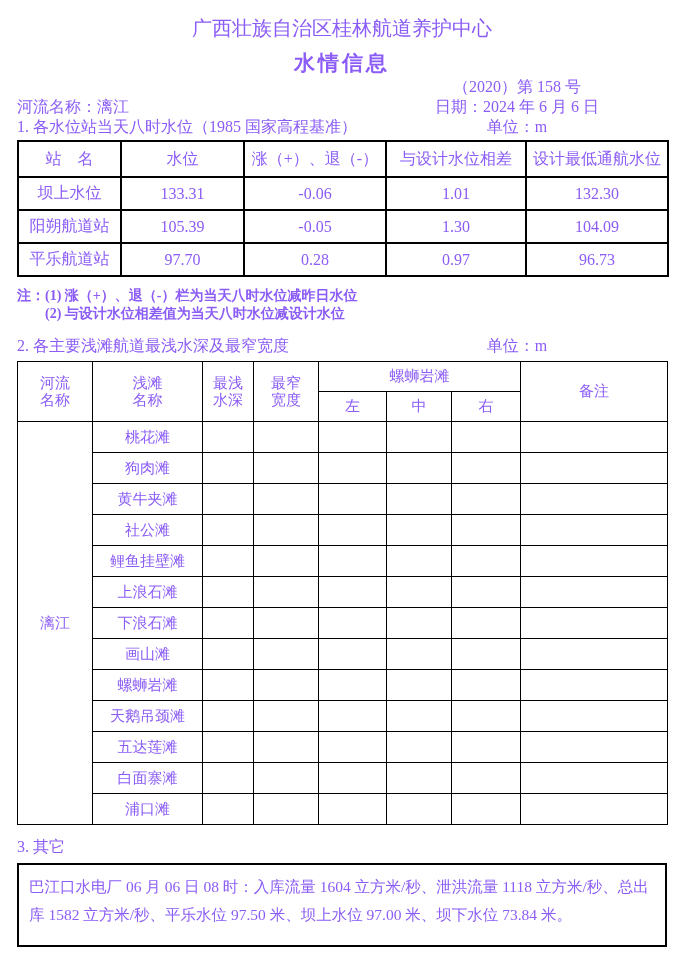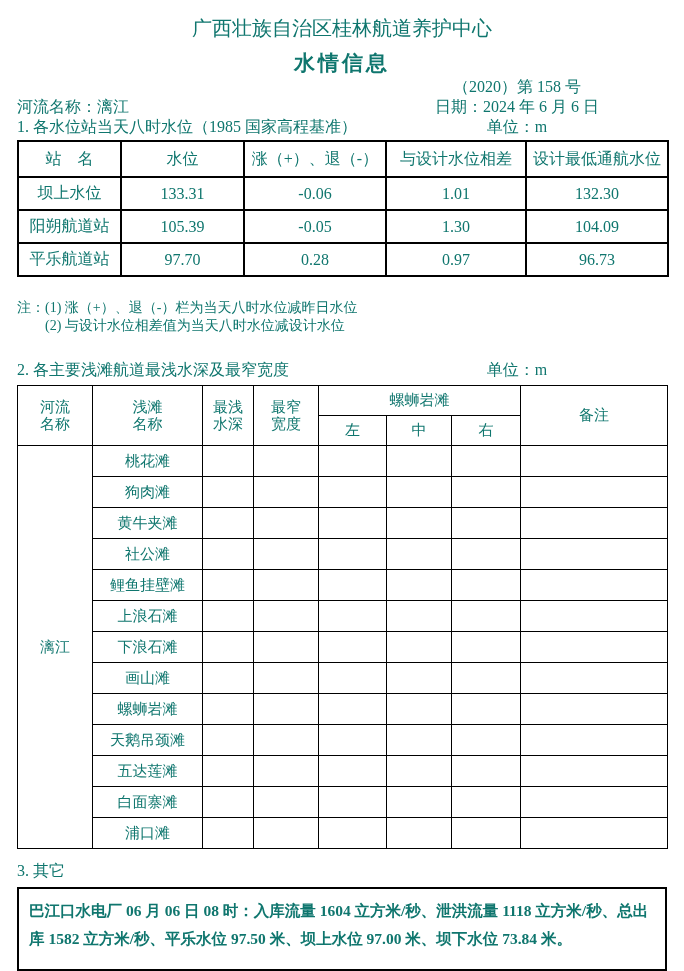--- a/index.html
+++ b/index.html
@@ -1,43 +1,43 @@
 <!DOCTYPE html>
 <html><head>
 <meta charset="utf-8">
 <style>
   html,body{margin:0;padding:0;background:#fff;}
   .page{
     width:684px;height:971px;box-sizing:border-box;
     padding:12px 17px 0 17px;
     font-family:"Liberation Serif","DejaVu Serif",serif;
-    color:#0f766e;background:#fff;overflow:hidden;
+    color:#8b5cf6;background:#fff;overflow:hidden;
   }
   .org-title{text-align:center;font-size:20px;line-height:24px;margin-top:4px;}
   .doc-title{text-align:center;font-size:21px;line-height:26px;font-weight:bold;letter-spacing:3px;margin-top:10px;}
   .hrow{display:flex;justify-content:space-between;align-items:flex-end;}
   .left-block{font-size:16px;line-height:18px;white-space:nowrap;}
   .right-block{width:300px;text-align:center;font-size:16px;line-height:18px;white-space:nowrap;}
   .mt2{margin-top:2px;}
   table{border-collapse:collapse;width:650px;table-layout:fixed;}
   .t1{margin-top:4px;}
   .t1 th,.t1 td{border:2px solid #000;text-align:center;font-weight:normal;font-size:16px;padding:0;}
   .t1 th{height:34px;}
   .t1 td{height:31px;}
   .t2{margin-top:6px;}
   .t2 th,.t2 td{border:1.5px solid #000;text-align:center;font-weight:normal;font-size:15px;padding:0;}
   .t2 thead th{height:29px;line-height:17px;}
   .t2 td{height:30px;}
-  .notes{margin-top:22px;font-size:14px;line-height:18px;}
+  .notes{margin-top:10px;font-size:14px;line-height:18px;font-weight:bold;}
   .note-line2{padding-left:28px;}
-  .sec2-head{margin-top:26px;}
+  .sec2-head{margin-top:14px;}
   .sec3-title{font-size:16px;line-height:20px;margin-top:12px;}
   .other-box{
     margin-top:6px;width:650px;box-sizing:border-box;border:2px solid #000;
-    min-height:84px;padding:8px 10px;font-size:15.5px;line-height:28px;text-align:left;font-weight:bold;
+    min-height:84px;padding:8px 10px;font-size:15.5px;line-height:28px;text-align:left;
   }
 </style>
 </head>
 <body>
 
 <div class="page">
 
   <div class="org-title">广西壮族自治区桂林航道养护中心</div>
   <div class="doc-title">水情信息</div>
 

